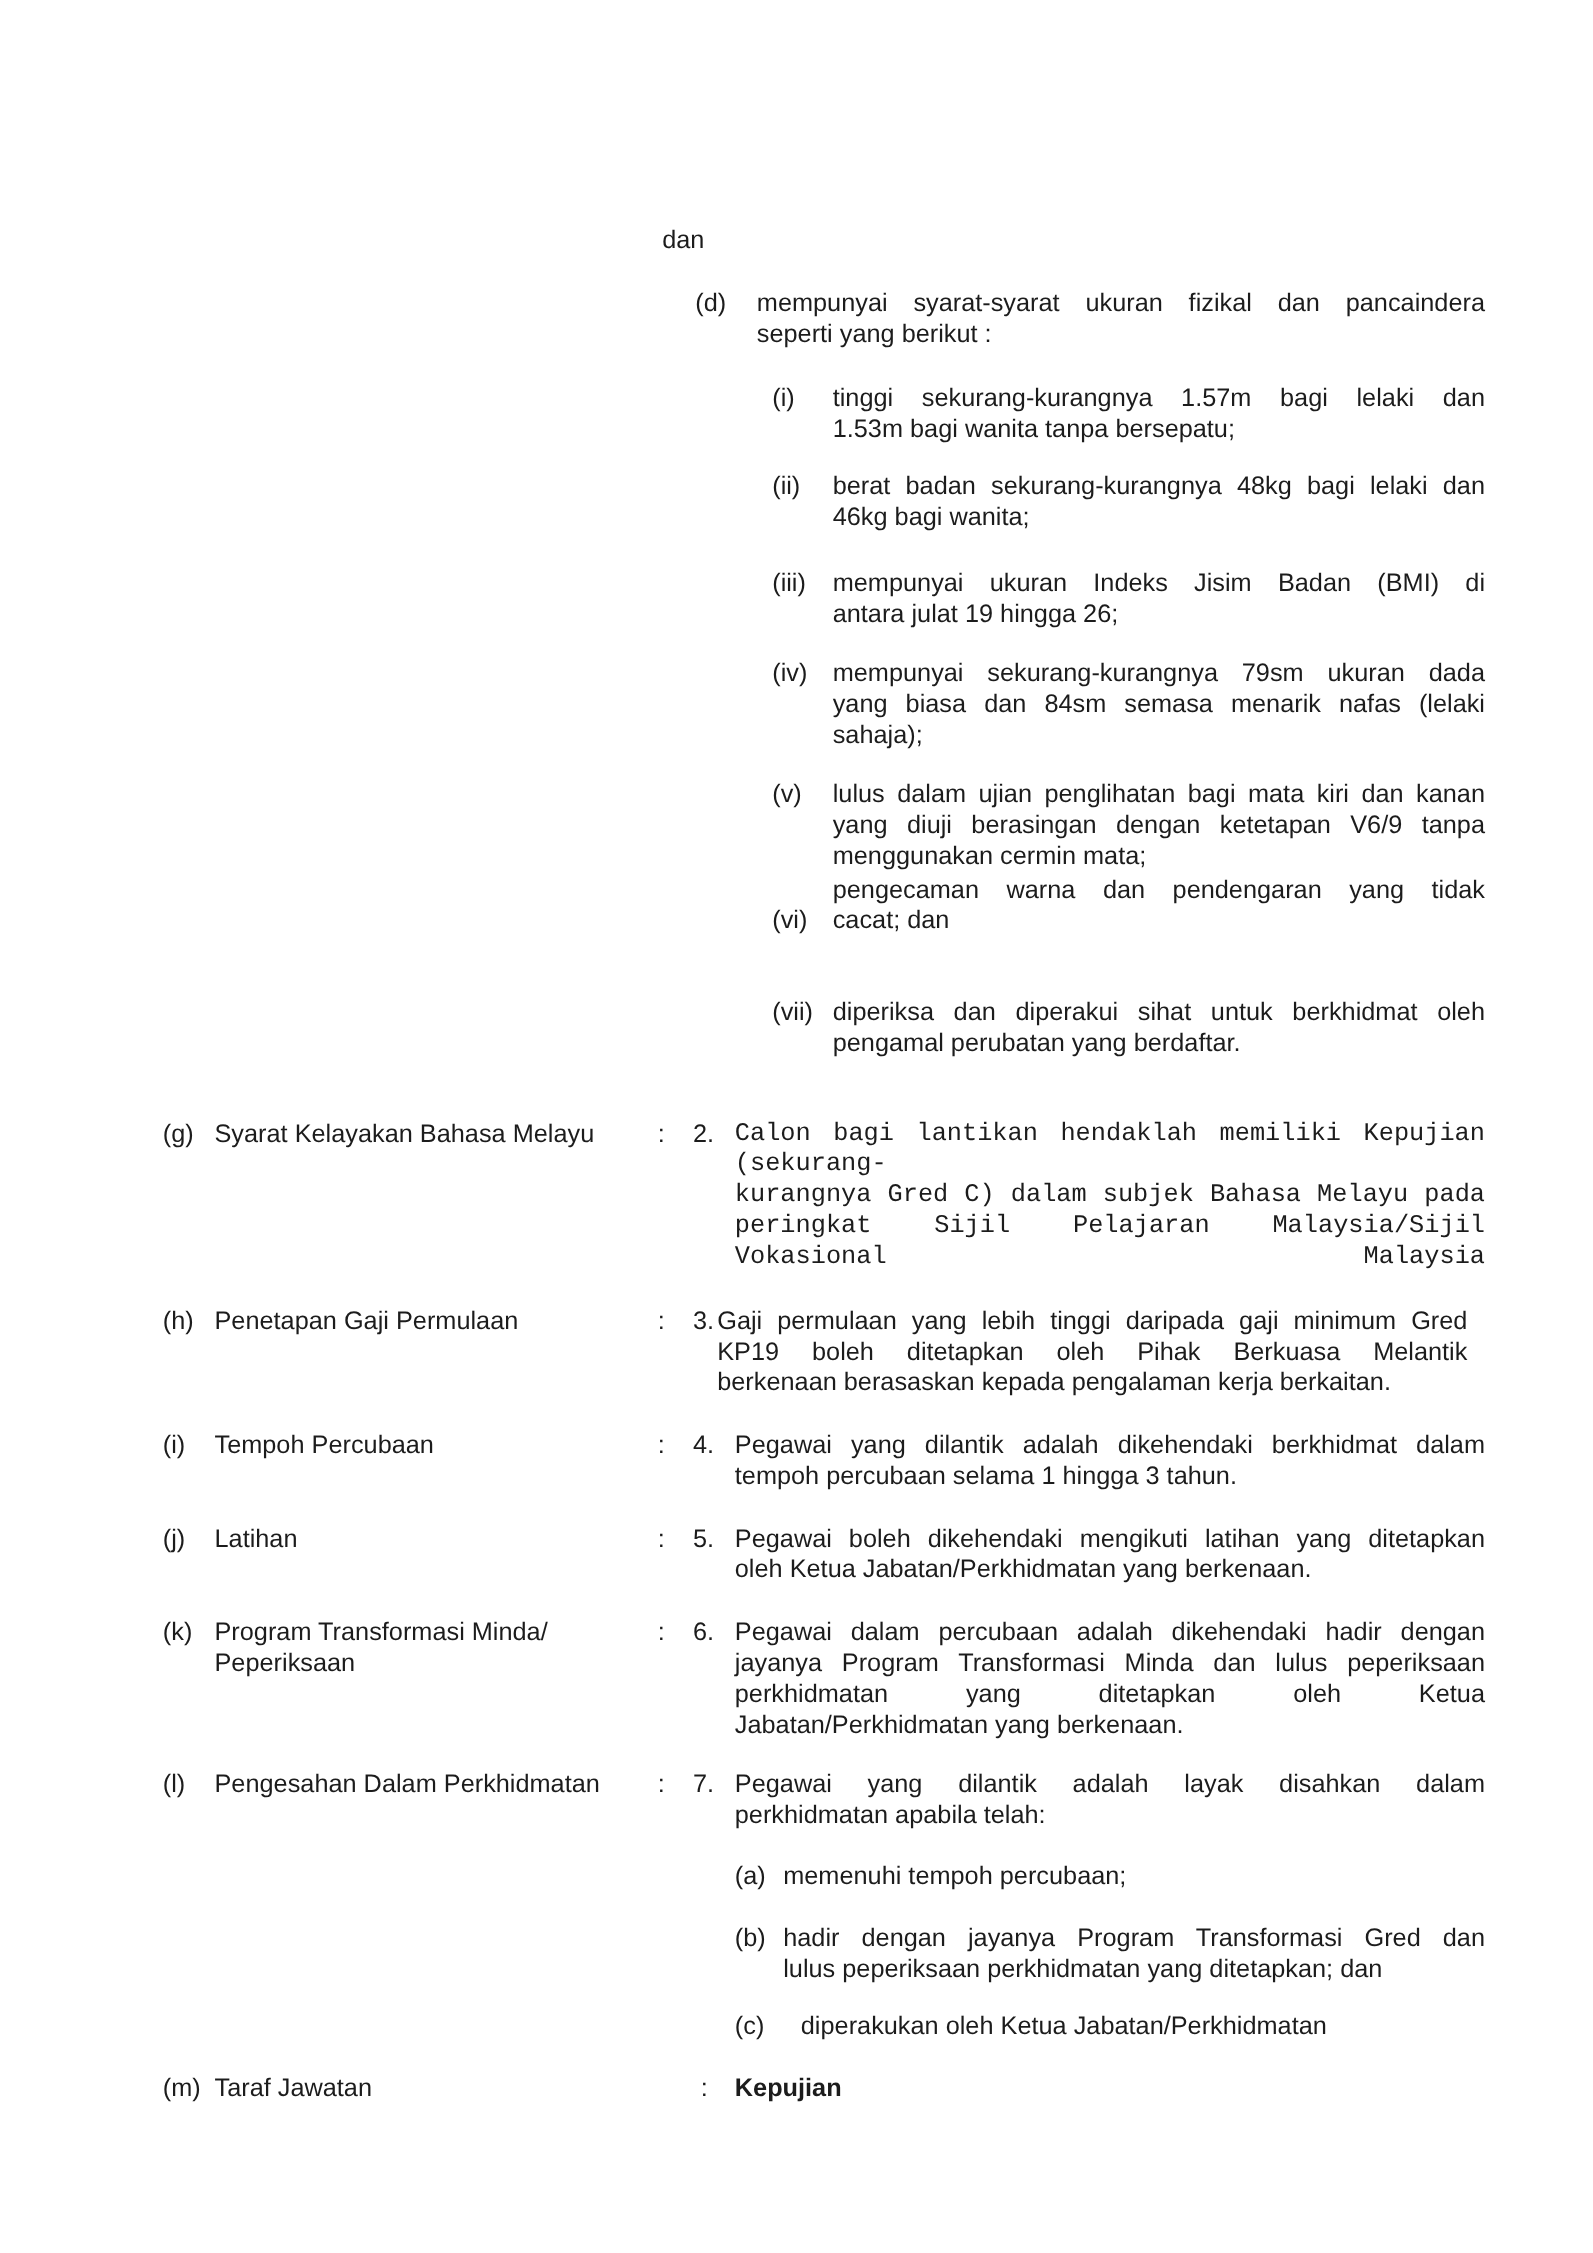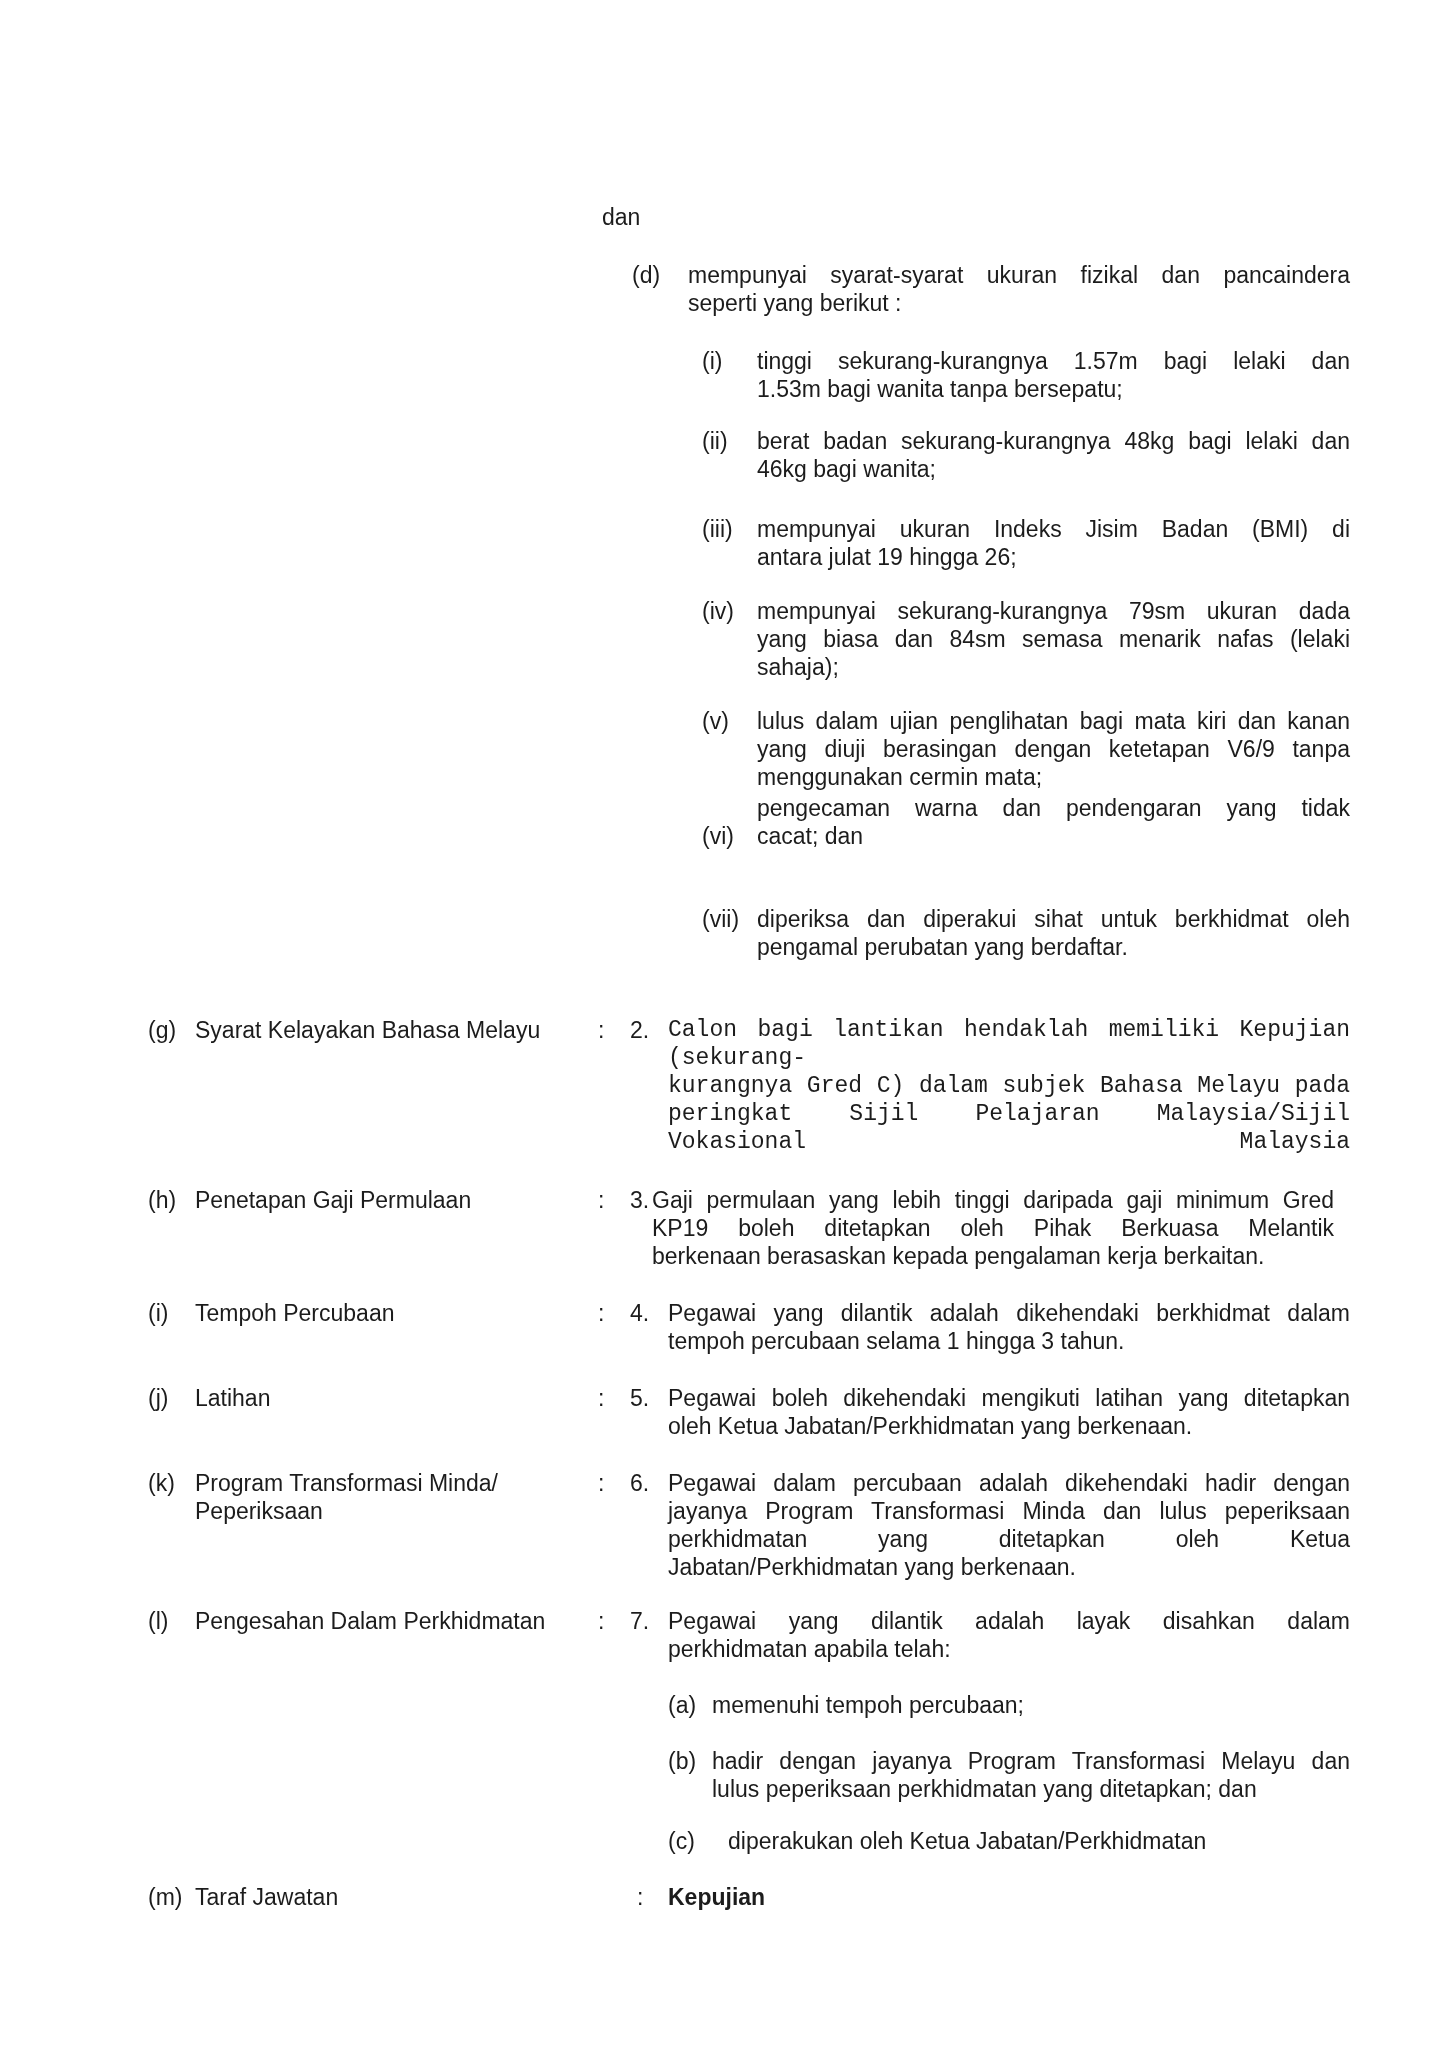--- a/index.html
+++ b/index.html
@@ -145,21 +145,21 @@
     <span class="ln ln-last">perkhidmatan apabila telah:</span>
   </div>
 
 <span class="abs" style="left:668px; top:1691px;">(a)</span>
 <div class="abs just" style="left:712px; top:1691px; width:638px;">
     <span class="ln ln-last">memenuhi tempoh percubaan;</span>
   </div>
 
 <span class="abs" style="left:668px; top:1747px;">(b)</span>
 <div class="abs just" style="left:712px; top:1747px; width:638px;">
-    <span class="ln">hadir dengan jayanya Program Transformasi Melayu dan</span>
+    <span class="ln">hadir dengan jayanya Program Transformasi Gred dan</span>
     <span class="ln ln-last">lulus peperiksaan perkhidmatan yang ditetapkan; dan</span>
   </div>
 
 <span class="abs" style="left:668px; top:1827px;">(c)</span>
 <div class="abs just" style="left:728px; top:1827px; width:638px;">
     <span class="ln ln-last">diperakukan oleh Ketua Jabatan/Perkhidmatan</span>
   </div>
 
 <span class="abs" style="left:148px; top:1883px;">(m)</span>
 <div class="abs plain" style="left:195px; top:1883px; width:390px;">

